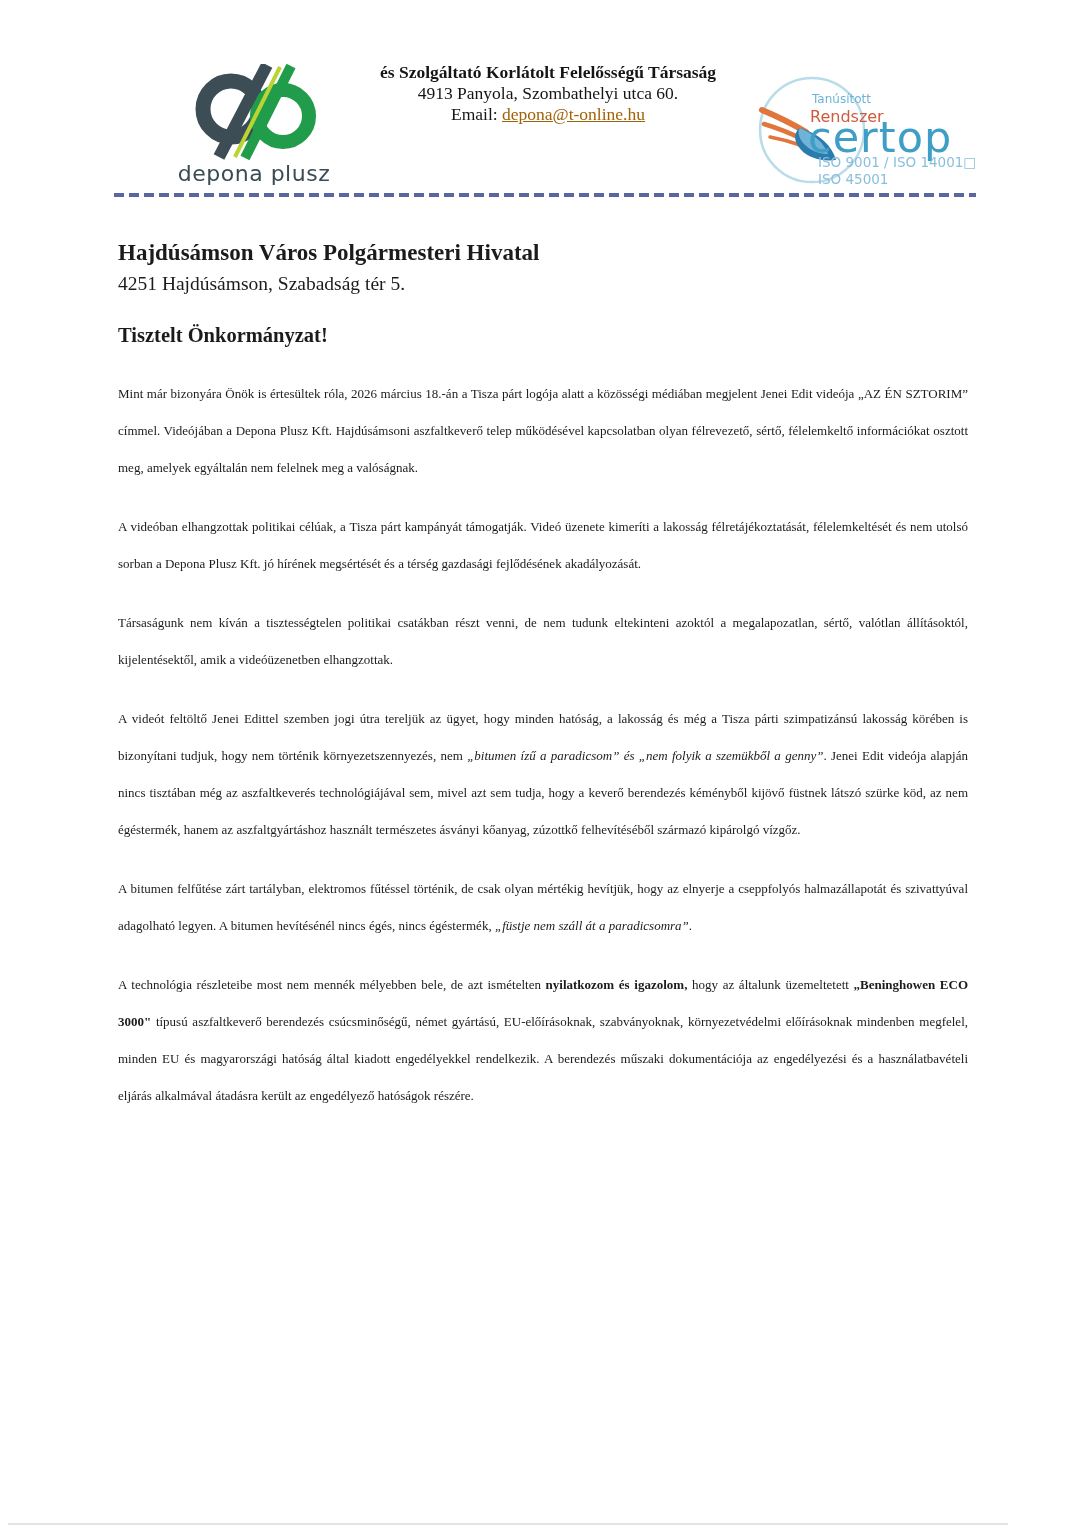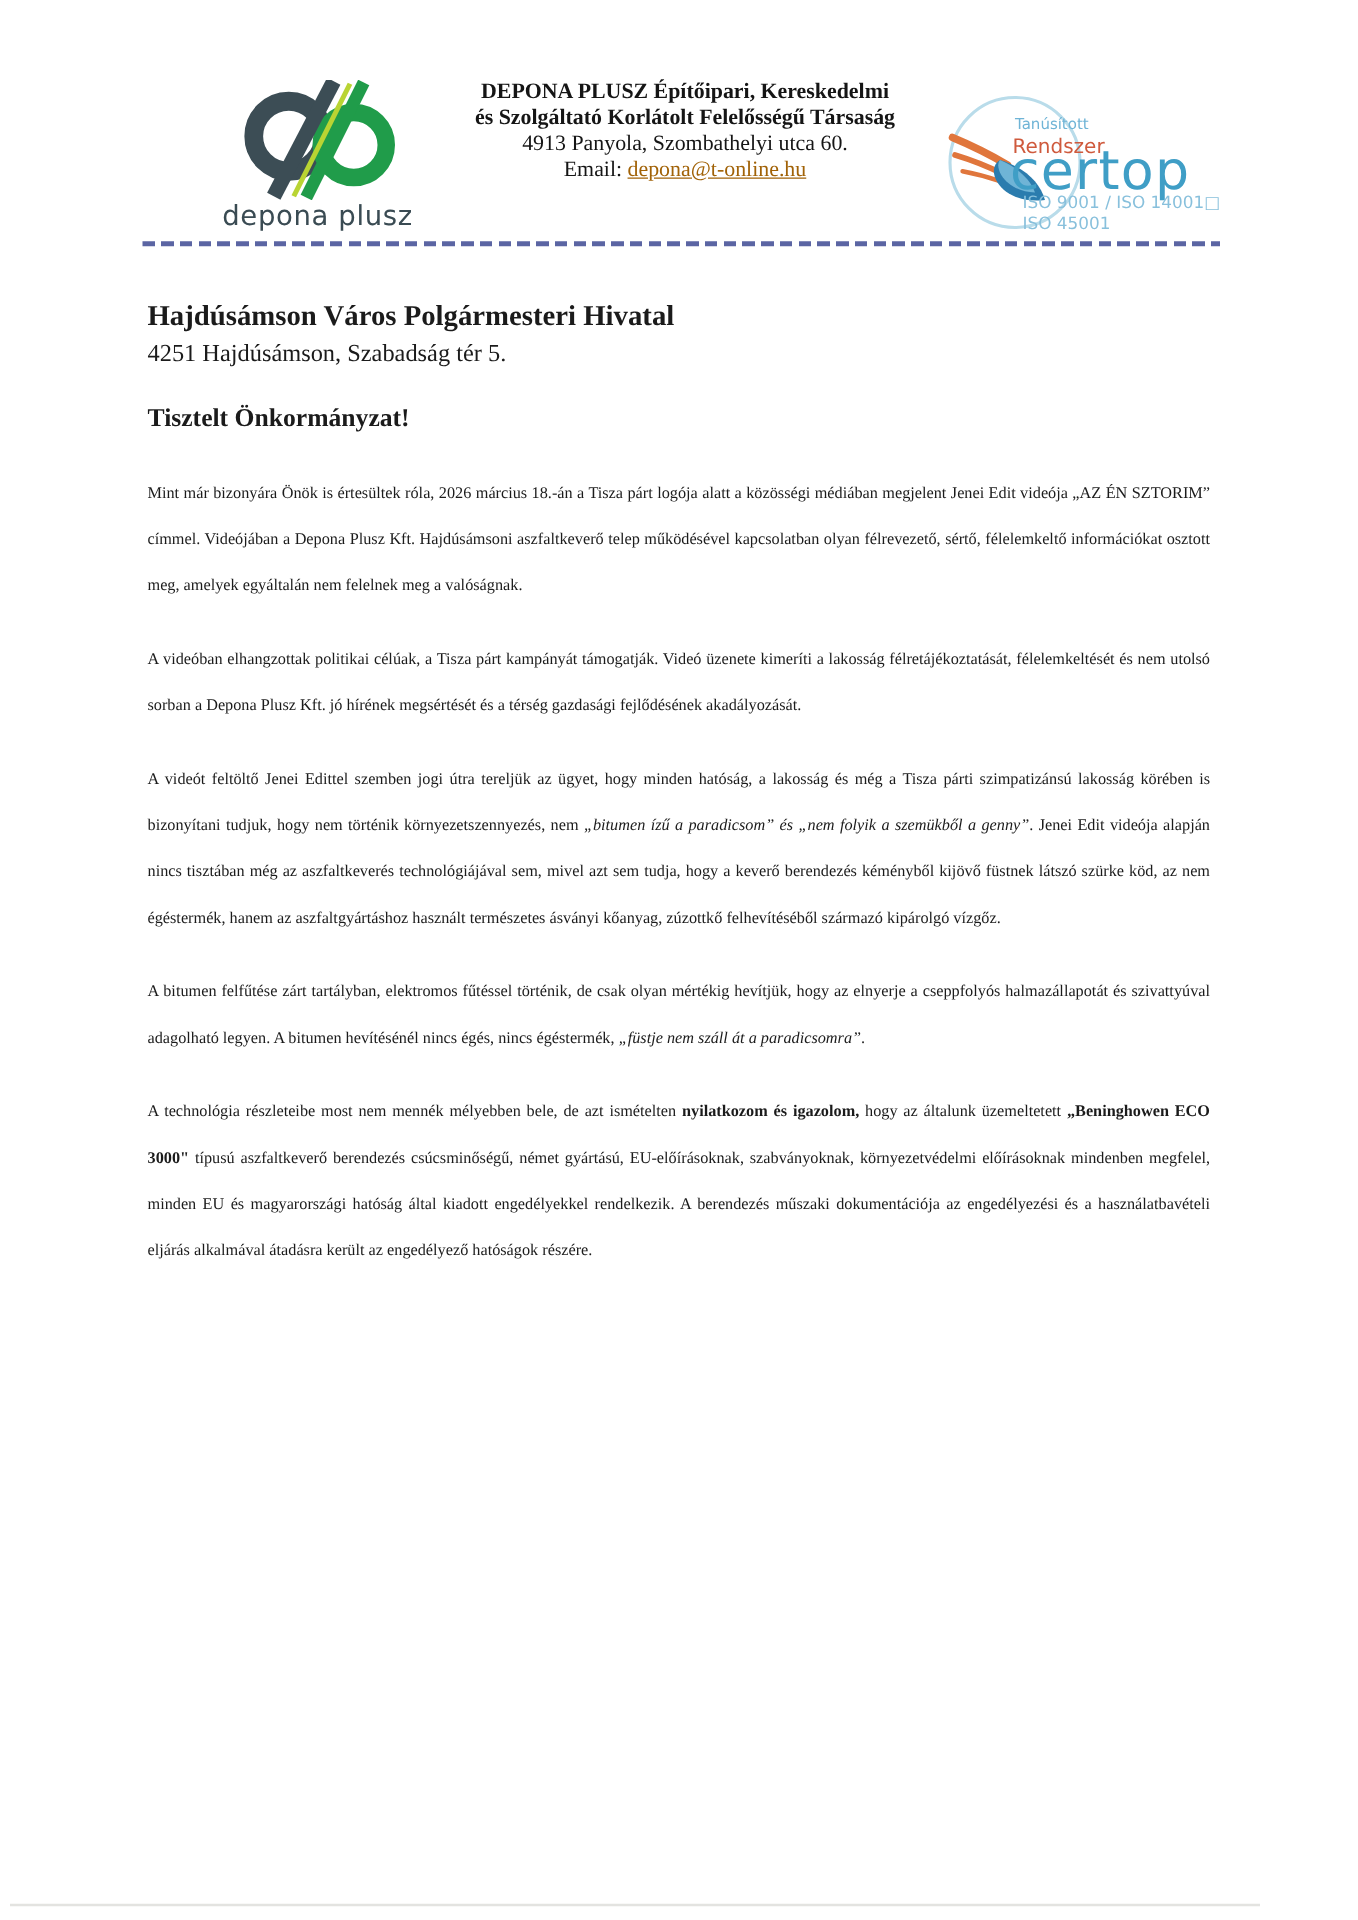--- a/index.html
+++ b/index.html
@@ -70,21 +70,20 @@
       <circle cx="52" cy="45" r="28" fill="none" stroke="#3c4d55" stroke-width="15"></circle>
       <circle cx="104" cy="52" r="26" fill="none" stroke="#209c4a" stroke-width="14"></circle>
       <line x1="88" y1="1" x2="40" y2="93" stroke="#3c4d55" stroke-width="12"></line>
       <line x1="101" y1="3" x2="56" y2="93" stroke="#b9d433" stroke-width="4"></line>
       <line x1="112" y1="2" x2="66" y2="94" stroke="#209c4a" stroke-width="10"></line>
     </svg>
     <span class="logo-wordmark">depona plusz</span>
   </div>
 
   <div class="company-block">
-    <div class="b">DEPONA PLUSZ Építőipari, Kereskedelmi</div>
     <div class="b">és Szolgáltató Korlátolt Felelősségű Társaság</div>
     <div>4913 Panyola, Szombathelyi utca 60.</div>
     <div><span>Email: </span><a class="email-link" href="#">depona@t-online.hu</a></div>
   </div>
 
   <div class="certop-block">
     <svg width="230" height="120" viewBox="0 0 230 120" style="position:absolute;left:0;top:0;">
       <circle cx="64" cy="58" r="52" fill="none" stroke="#b9dcea" stroke-width="2.5"></circle>
       <path d="M14,38 Q38,48 58,60" fill="none" stroke="#e0763c" stroke-width="6" stroke-linecap="round"></path>
       <path d="M16,52 Q36,58 54,67" fill="none" stroke="#e0763c" stroke-width="4.5" stroke-linecap="round"></path>
@@ -101,20 +100,21 @@
 
   <div class="divider"></div>
 
   <div class="letter">
     <p class="recipient-name">Hajdúsámson Város Polgármesteri Hivatal</p>
     <p class="recipient-address">4251 Hajdúsámson, Szabadság tér 5.</p>
     <p class="salutation">Tisztelt Önkormányzat!</p>
     <div>
         <p class="para"><span>Mint már bizonyára Önök is értesültek róla, 2026 március 18.-án a Tisza párt logója alatt a közösségi médiában megjelent Jenei Edit videója „AZ ÉN SZTORIM” címmel. Videójában a Depona Plusz Kft. Hajdúsámsoni aszfaltkeverő telep működésével kapcsolatban olyan félrevezető, sértő, félelemkeltő információkat osztott meg, amelyek egyáltalán nem felelnek meg a valóságnak.</span></p>
         <p class="para"><span>A videóban elhangzottak politikai célúak, a Tisza párt kampányát támogatják. Videó üzenete kimeríti a lakosság félretájékoztatását, félelemkeltését és nem utolsó sorban a Depona Plusz Kft. jó hírének megsértését és a térség gazdasági fejlődésének akadályozását.</span></p>
+        <p class="para"><span>Társaságunk nem kíván a tisztességtelen politikai csatákban részt venni, de nem tudunk eltekinteni azoktól a megalapozatlan, sértő, valótlan állításoktól, kijelentésektől, amik a videóüzenetben elhangzottak.</span></p>
         <p class="para"><span>A videót feltöltő Jenei Edittel szemben jogi útra tereljük az ügyet, hogy minden hatóság, a lakosság és még a Tisza párti szimpatizánsú lakosság körében is bizonyítani tudjuk, hogy nem történik környezetszennyezés, nem </span><span class="italic">„bitumen ízű a paradicsom” és „nem folyik a szemükből a genny”</span><span>. Jenei Edit videója alapján nincs tisztában még az aszfaltkeverés technológiájával sem, mivel azt sem tudja, hogy a keverő berendezés kéményből kijövő füstnek látszó szürke köd, az nem égéstermék, hanem az aszfaltgyártáshoz használt természetes ásványi kőanyag, zúzottkő felhevítéséből származó kipárolgó vízgőz.</span></p>
         <p class="para"><span>A bitumen felfűtése zárt tartályban, elektromos fűtéssel történik, de csak olyan mértékig hevítjük, hogy az elnyerje a cseppfolyós halmazállapotát és szivattyúval adagolható legyen. A bitumen hevítésénél nincs égés, nincs égéstermék, </span><span class="italic">„füstje nem száll át a paradicsomra”</span><span>.</span></p>
         <p class="para"><span>A technológia részleteibe most nem mennék mélyebben bele, de azt ismételten </span><span class="bold">nyilatkozom és igazolom,</span><span> hogy az általunk üzemeltetett </span><span class="bold">„Beninghowen ECO 3000"</span><span> típusú aszfaltkeverő berendezés csúcsminőségű, német gyártású, EU-előírásoknak, szabványoknak, környezetvédelmi előírásoknak mindenben megfelel, minden EU és magyarországi hatóság által kiadott engedélyekkel rendelkezik. A berendezés műszaki dokumentációja az engedélyezési és a használatbavételi eljárás alkalmával átadásra került az engedélyező hatóságok részére.</span></p>
       </div>
   </div>
 
   <div class="scan-line"></div>
 </div>
 
 </body></html>

